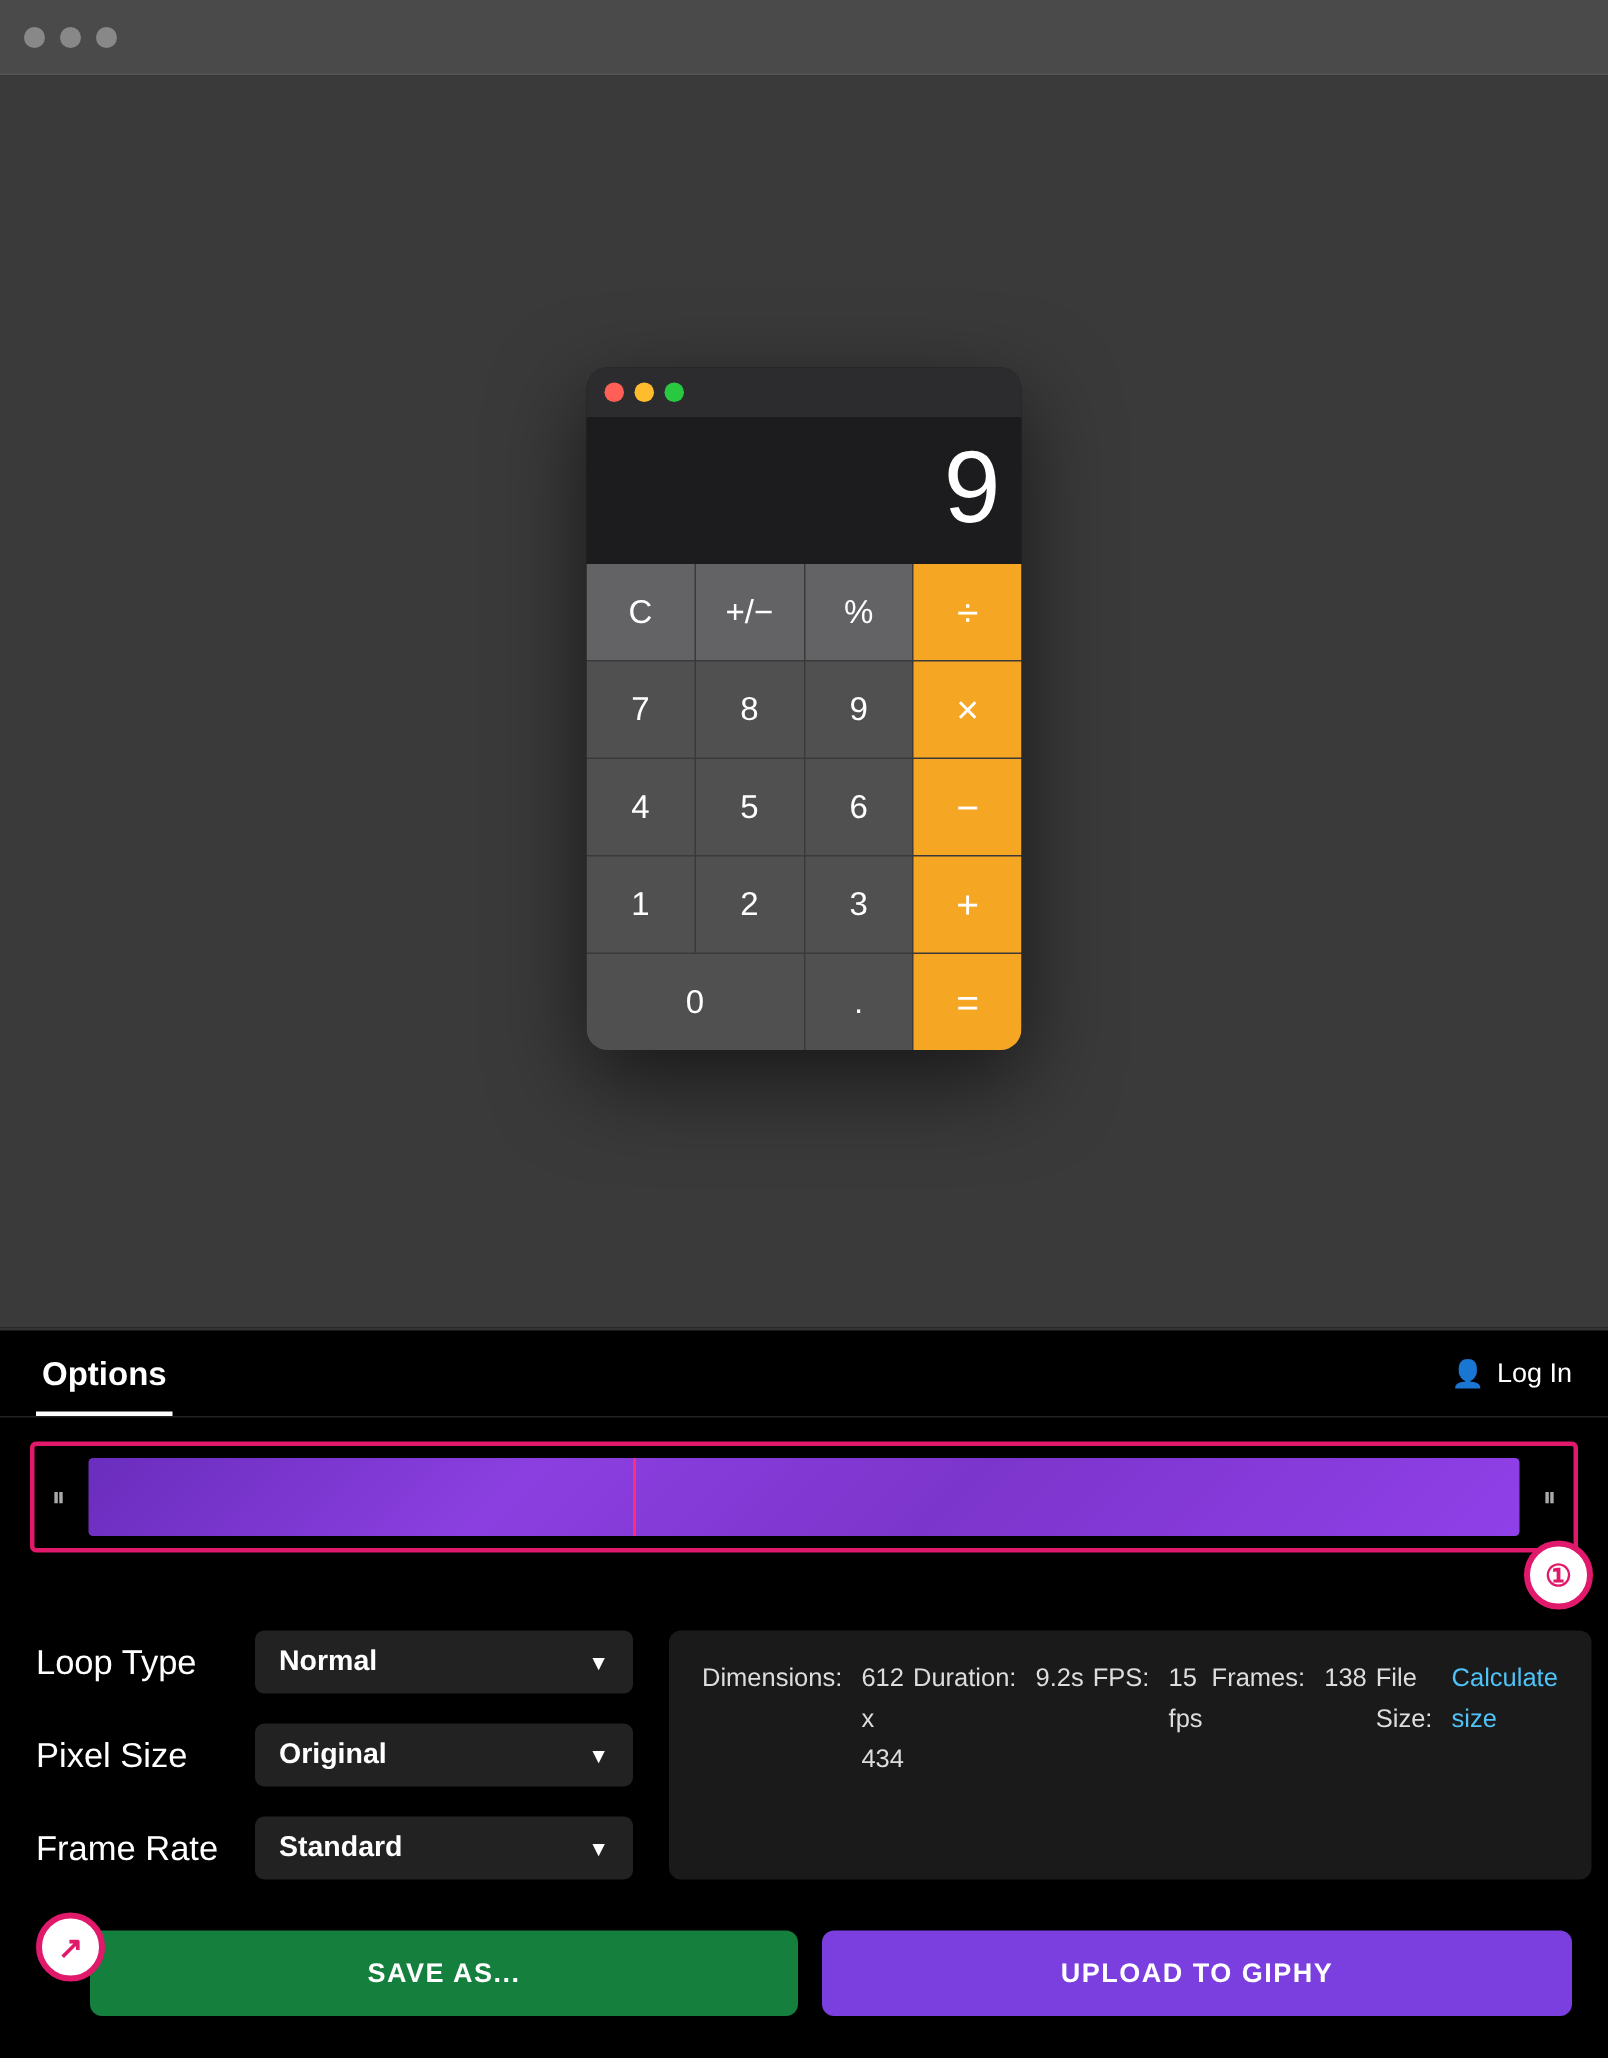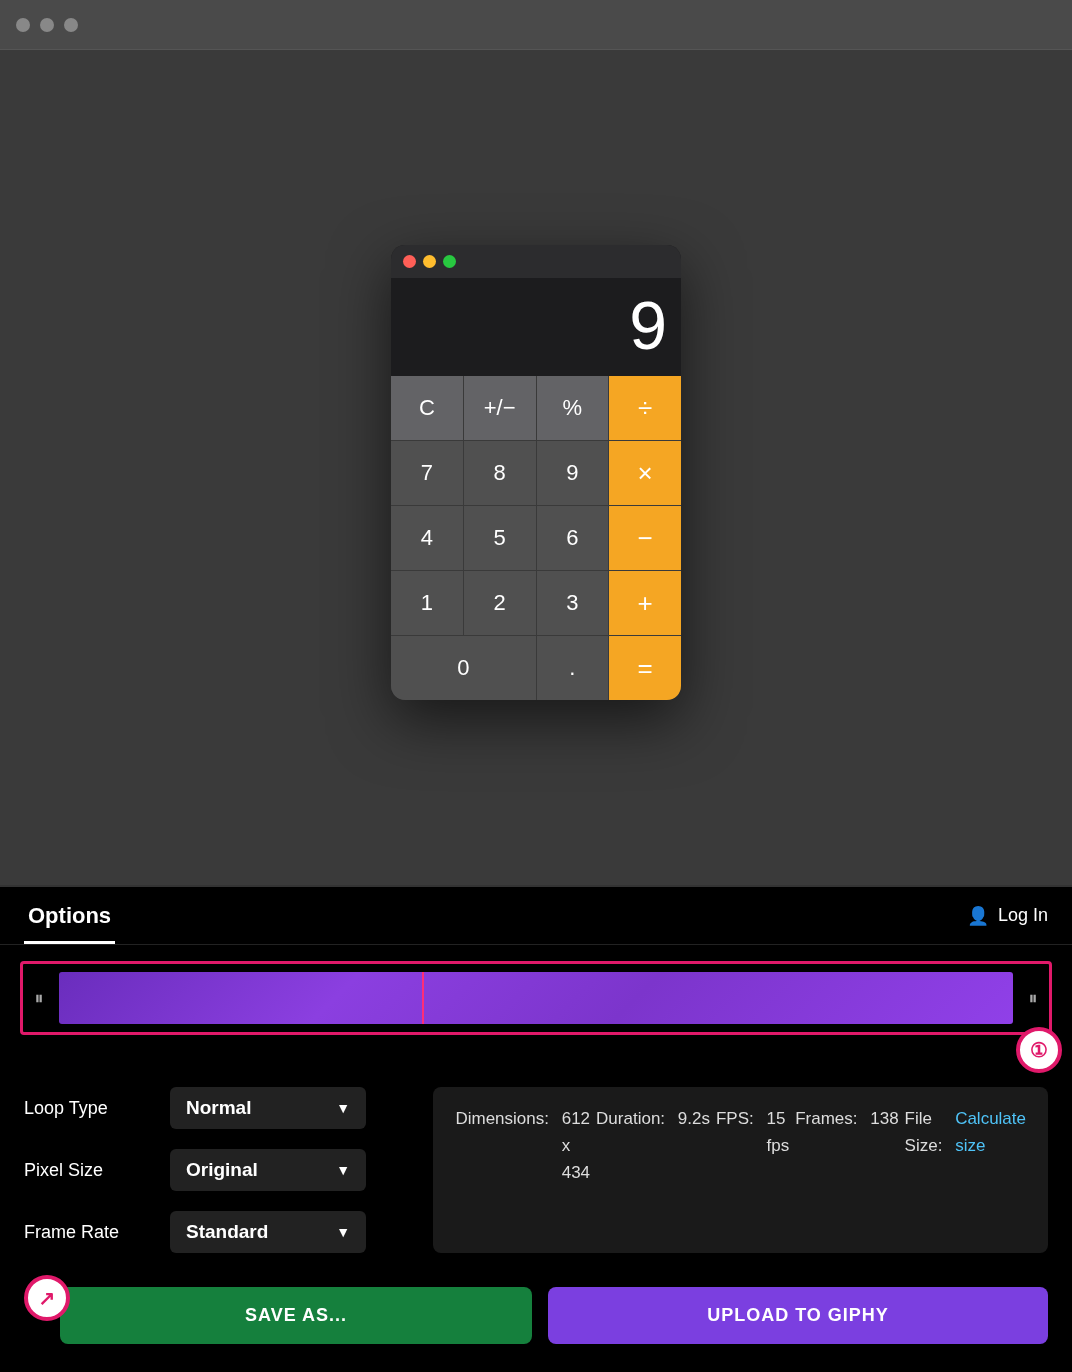--- a/index.html
+++ b/index.html
@@ -215,36 +215,36 @@
       flex-direction: column;
       gap: 20px;
     }
     .option-row {
       display: flex;
       align-items: center;
       gap: 16px;
     }
     .option-label {
       color: #fff;
-      font-size: 18px;
+      font-size: 23px;
       font-weight: 400;
       width: 130px;
     }
     .option-dropdown {
       background: #222;
       border: none;
       border-radius: 6px;
       padding: 10px 16px;
       color: #fff;
       font-size: 19px;
       font-weight: 700;
       display: flex;
       align-items: center;
       justify-content: space-between;
-      width: 196px;
+      width: 252px;
       cursor: pointer;
       gap: 10px;
     }
     .dropdown-arrow {
       color: #fff;
       font-size: 14px;
     }
 
     
     .info-panel {

